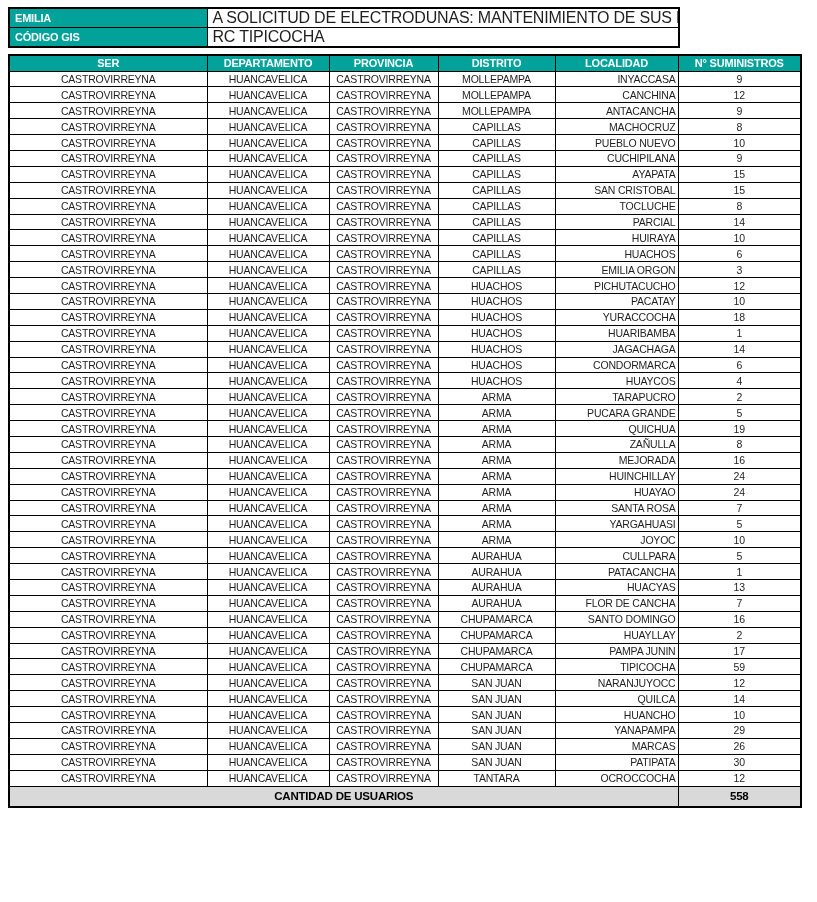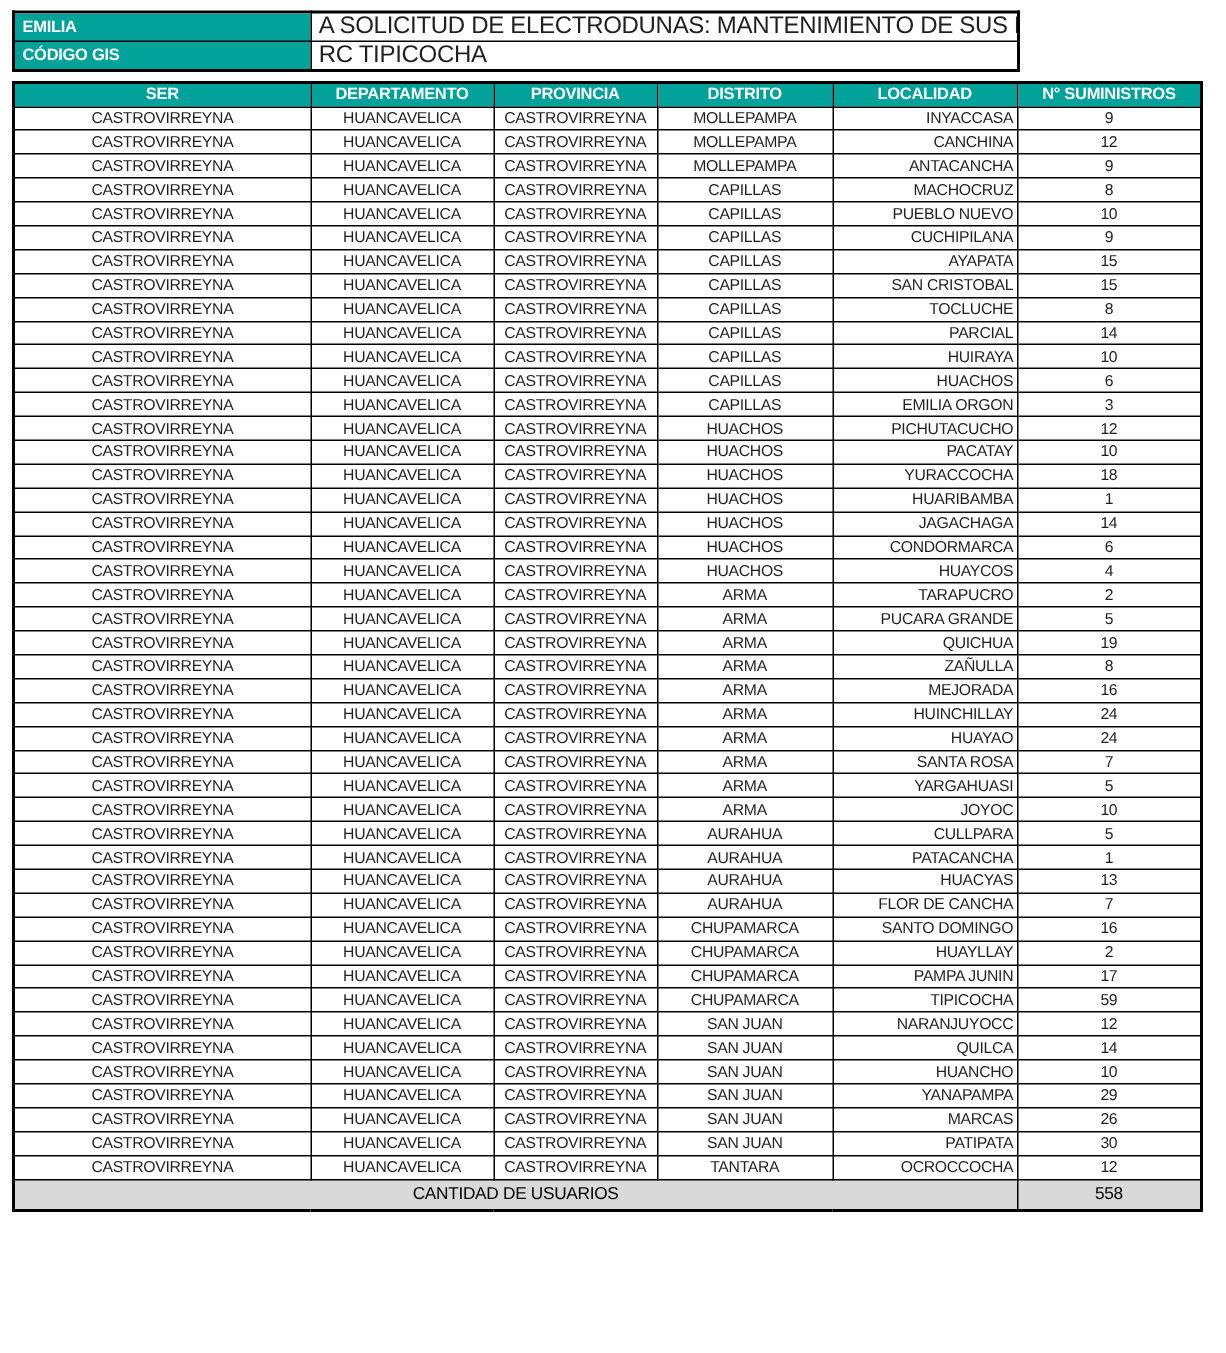--- a/index.html
+++ b/index.html
@@ -39,21 +39,21 @@
     border:1px solid var(--border);letter-spacing:-0.2px;overflow:hidden;white-space:nowrap;
   }
   .main-table tbody td{
     border:1px solid var(--border);font-size:10.5px;color:var(--cell-text);
     height:15.9px;padding:0 2px;text-align:center;letter-spacing:-0.2px;
     overflow:hidden;white-space:nowrap;vertical-align:middle;
   }
   .main-table tbody td.col-localidad{text-align:right;padding-left:4px;}
   .main-table tfoot td{
     border:1px solid var(--border);background:var(--footer-gray);
-    font-weight:normal;font-size:11.5px;color:#000;height:21px;
+    font-weight:bold;font-size:11.5px;color:#000;height:21px;
     text-align:center;letter-spacing:-0.2px;vertical-align:middle;
   }
 </style>
 </head>
 <body>
 
 <div class="page">
 
   <table class="info-table">
     <colgroup>

